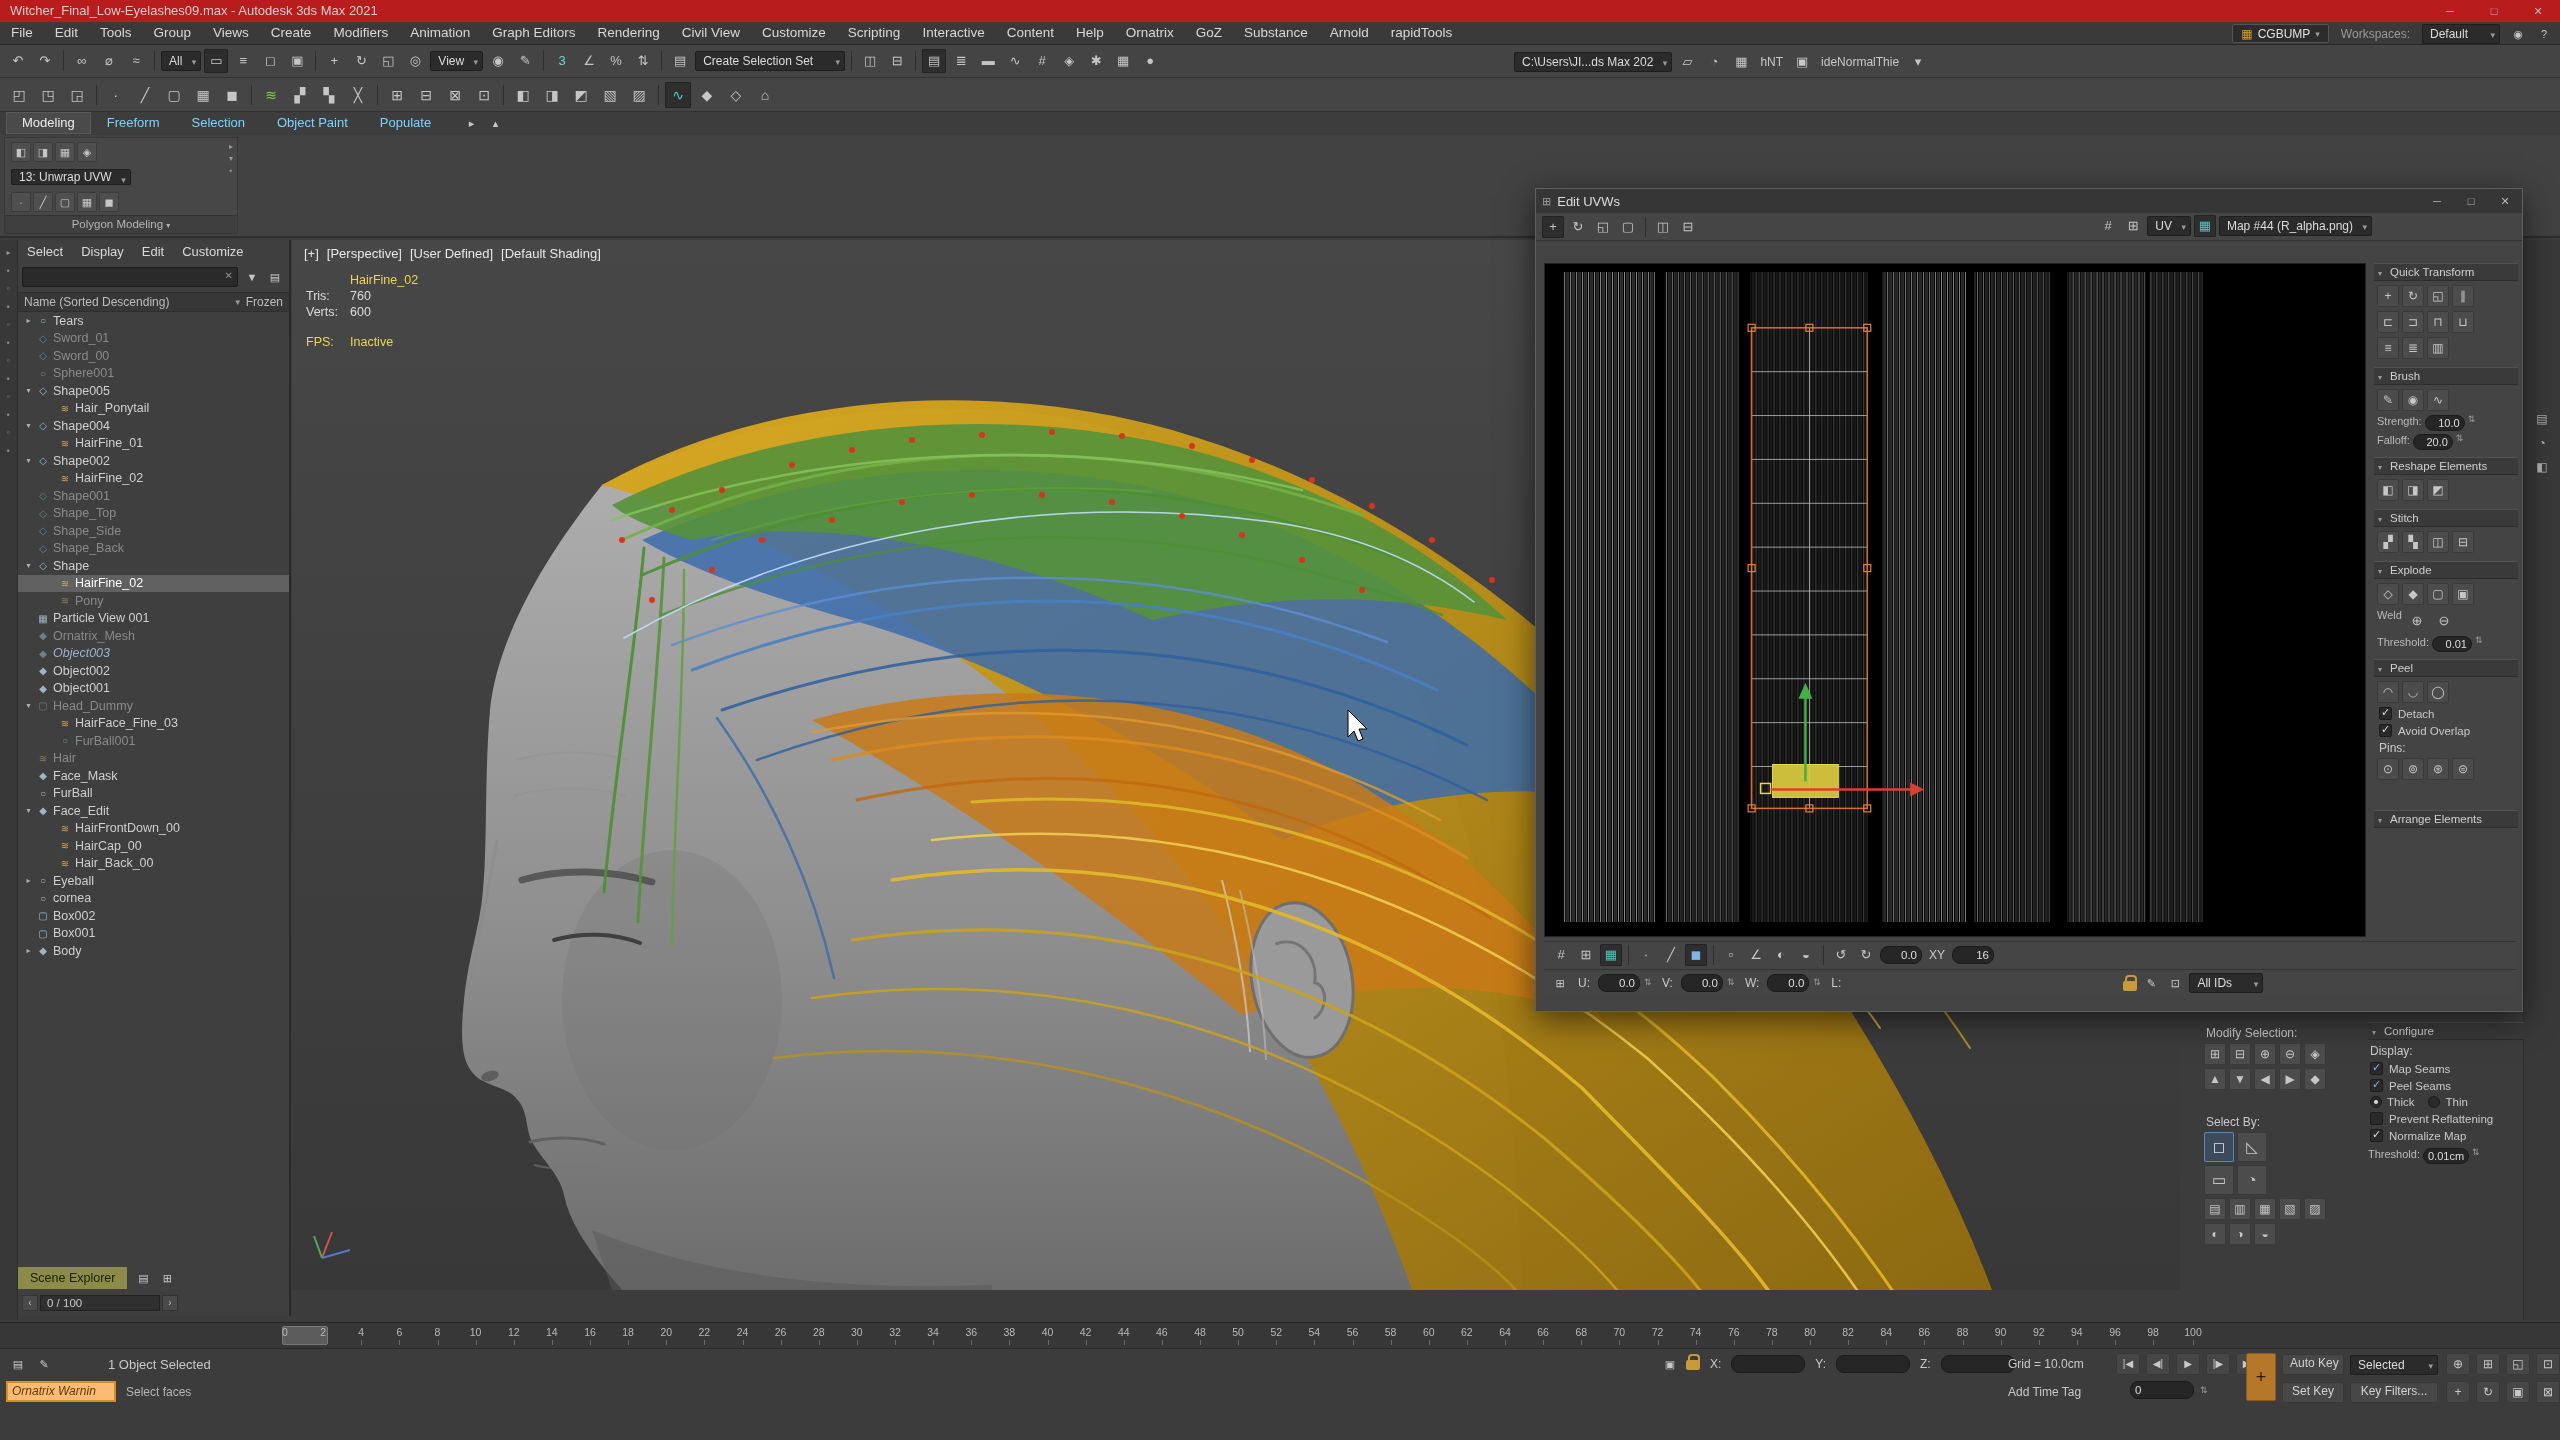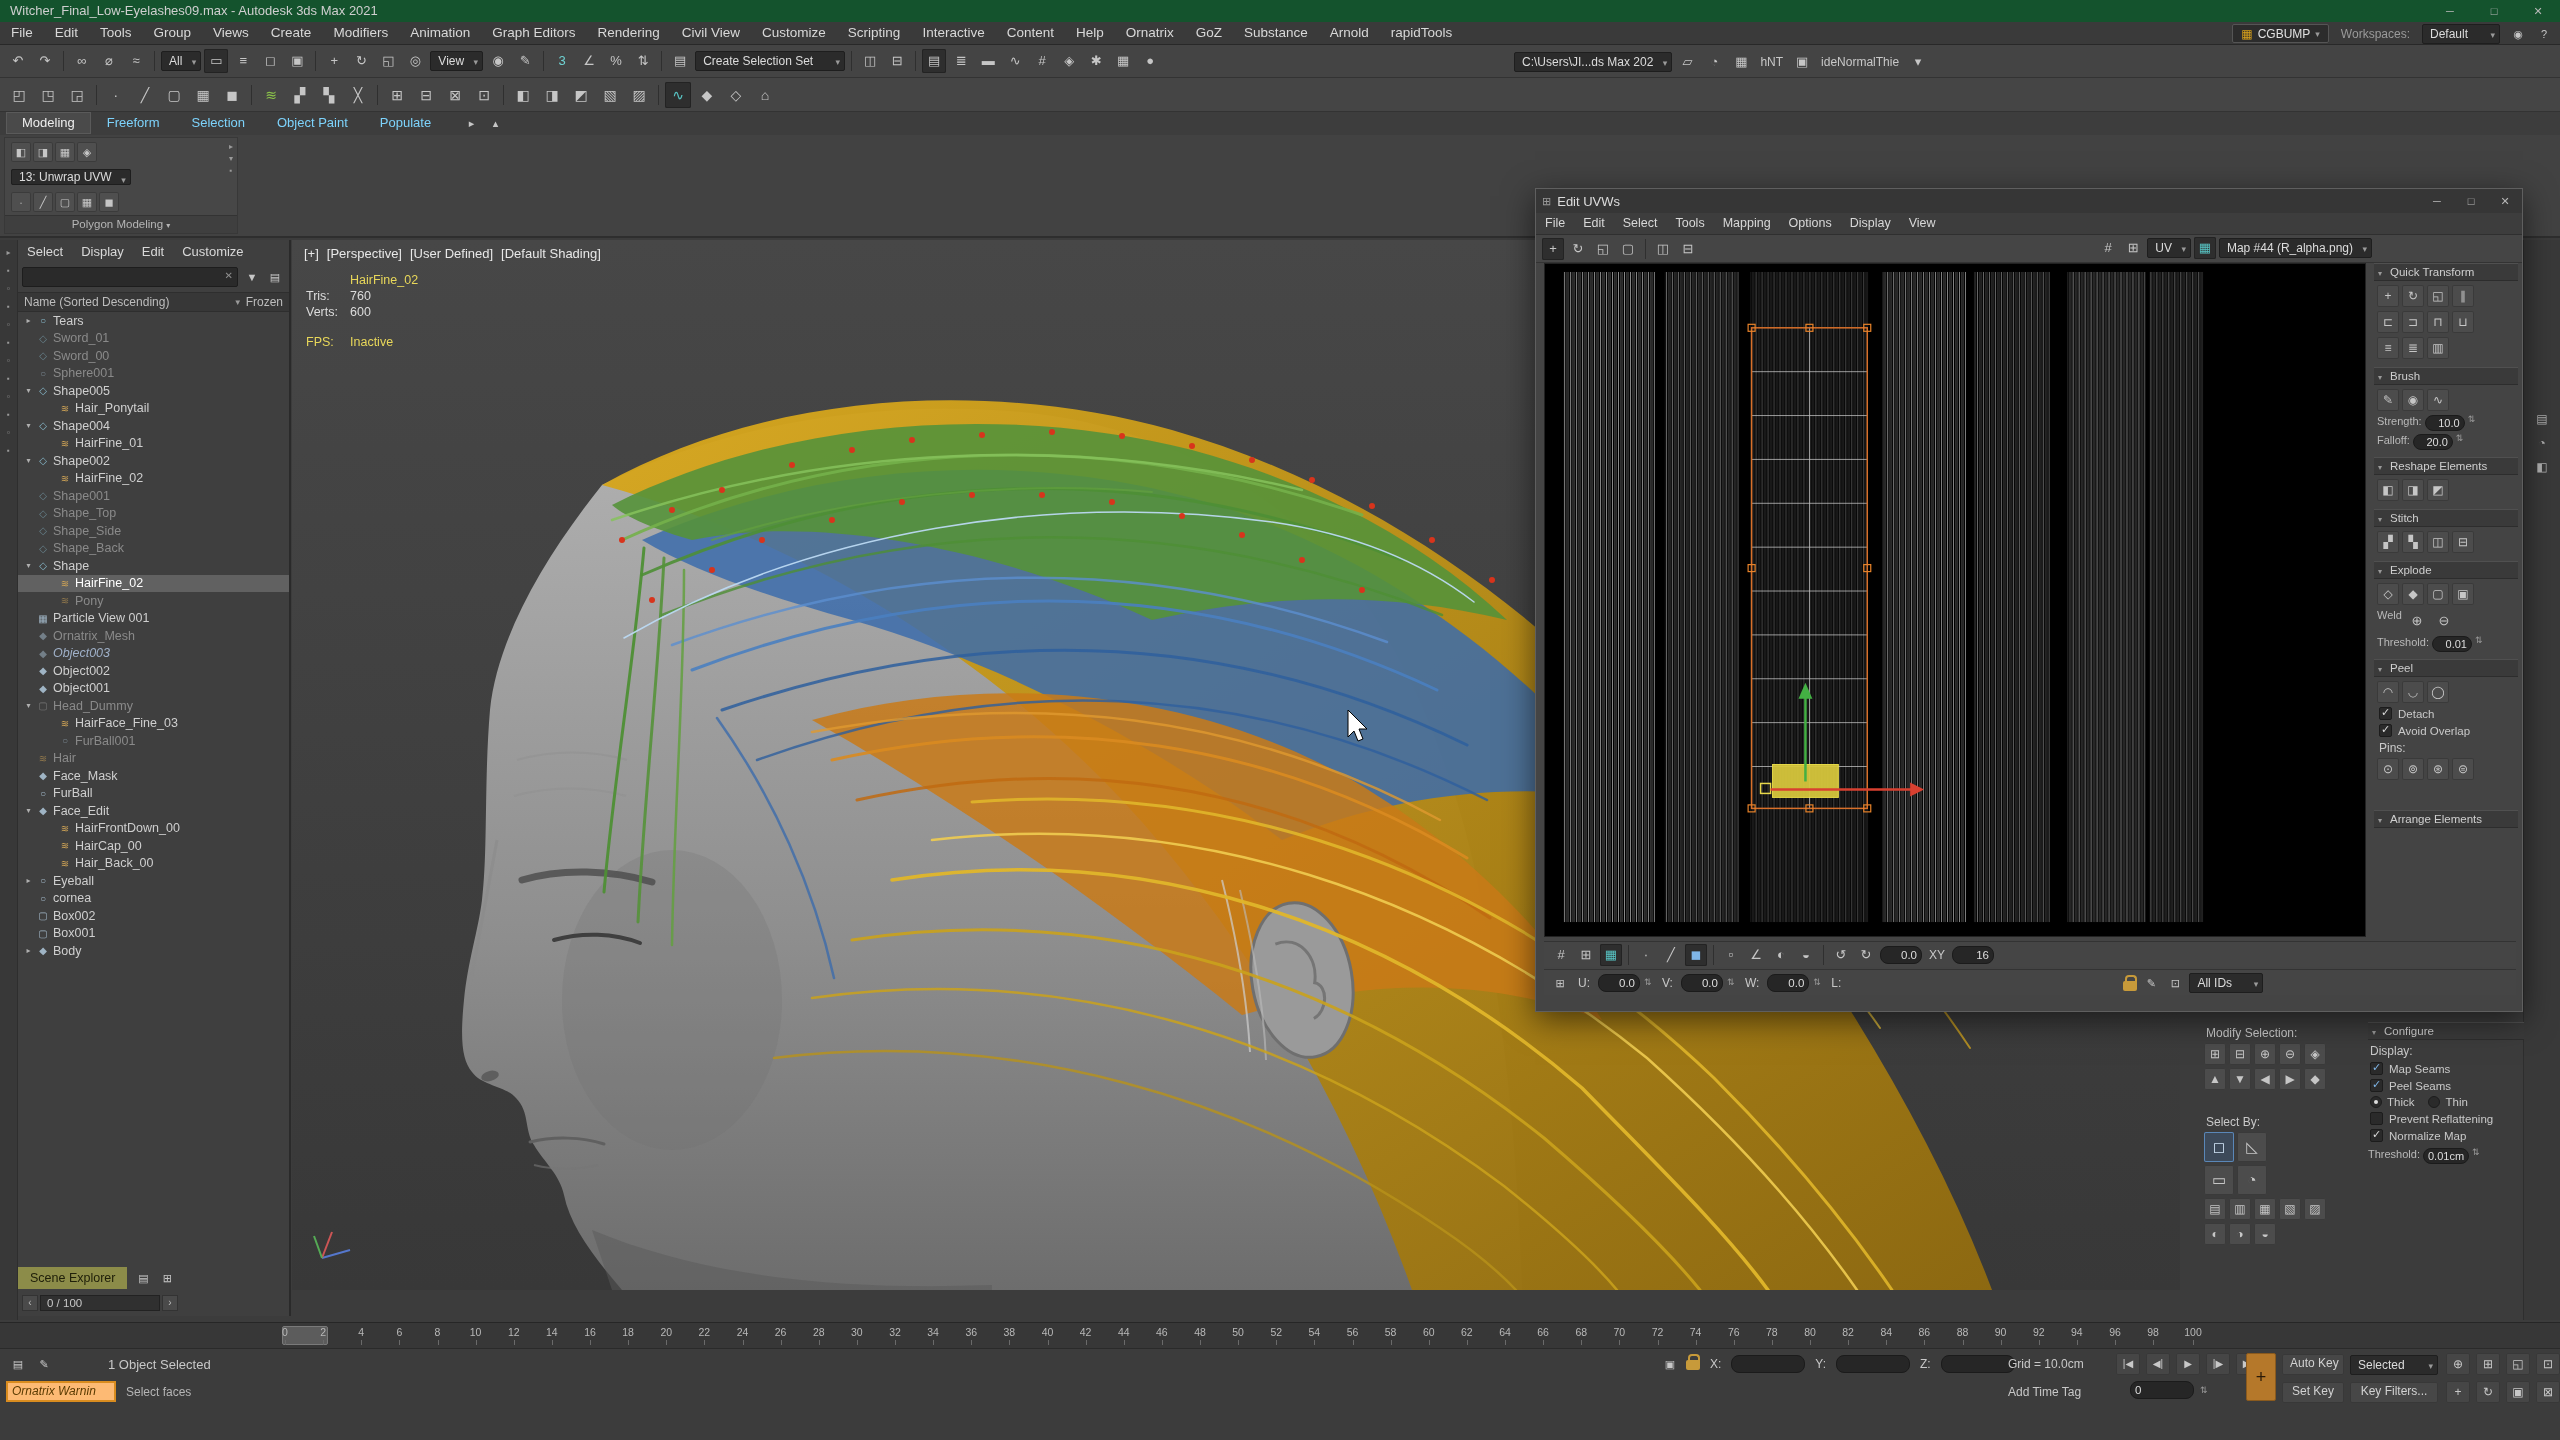--- a/index.html
+++ b/index.html
@@ -31,21 +31,21 @@
   .cb.on.blu::after{color:#7fb6e8;}
   .rb{width:12px;height:12px;border-radius:50%;background:#2a2a2a;border:1px solid #1c1c1c;
     margin-right:5px;position:relative;flex:none;}
   .rb.on::after{content:"";position:absolute;left:3px;top:3px;width:4px;height:4px;
     border-radius:50%;background:#ddd;}
   .lock{position:relative;width:14px;height:10px;background:#c79a3a;border-radius:2px;
     margin-top:7px;flex:none;}
   .lock::before{content:"";position:absolute;top:-6px;left:2px;width:8px;height:7px;
     border:2px solid #c79a3a;border-bottom:none;border-radius:4px 4px 0 0;}
   
-  #titlebar{left:0;top:0;width:2560px;height:22px;background:#14532d;}
+  #titlebar{left:0;top:0;width:2560px;height:22px;background:#b91c1c;}
   #titlebar .t{line-height:22px;padding-left:10px;font-size:13px;color:#cfcfcf;}
   .winbtns{position:absolute;right:0;top:0;display:flex;}
   .wbtn{width:44px;height:22px;line-height:22px;text-align:center;font-size:11px;color:#b8b8b8;}
   #menubar{left:0;top:22px;width:2560px;height:23px;background:#3a3a3a;border-bottom:1px solid #282828;}
   .mi{display:inline-block;padding:0 11px;line-height:22px;font-size:13.5px;color:#d8d8d8;}
   #mbright{position:absolute;right:6px;top:1px;display:flex;align-items:center;gap:8px;height:21px;}
   .brandbtn{display:flex;align-items:center;gap:5px;background:#2c2c2c;border:1px solid #555;
     border-radius:2px;height:19px;padding:0 8px;font-size:12px;color:#e0e0e0;}
   #toolbar1{left:0;top:45px;width:2560px;height:33px;background:#444;border-bottom:1px solid #333;}
   #t1right{position:absolute;left:1514px;top:4px;height:25px;display:flex;align-items:center;gap:3px;}
@@ -754,23 +754,20 @@
     <div id="uvtitle">
       <span style="color:#9a9a9a;font-size:11px">⊞</span>
       <span>Edit UVWs</span>
       <span class="winbtns">
 
       <span class="wbtn">─</span>
           <span class="wbtn">□</span>
           <span class="wbtn">✕</span>
         </span>
     </div>
-    <div id="uvmenu">
-      
-    <span class="mi">File</span><span class="mi">Edit</span><span class="mi">Select</span><span class="mi">Tools</span><span class="mi">Mapping</span><span class="mi">Options</span><span class="mi">Display</span><span class="mi">View</span></div>
     <div id="uvtools">
       <div class="cells">
 
       <span class=" icon pressed">+</span>
           <span class=" icon">↻</span>
           <span class=" icon">◱</span>
           <span class=" icon">▢</span>
           <span class=" sep"></span>
           <span class=" icon">◫</span>
           <span class=" icon">⊟</span>

